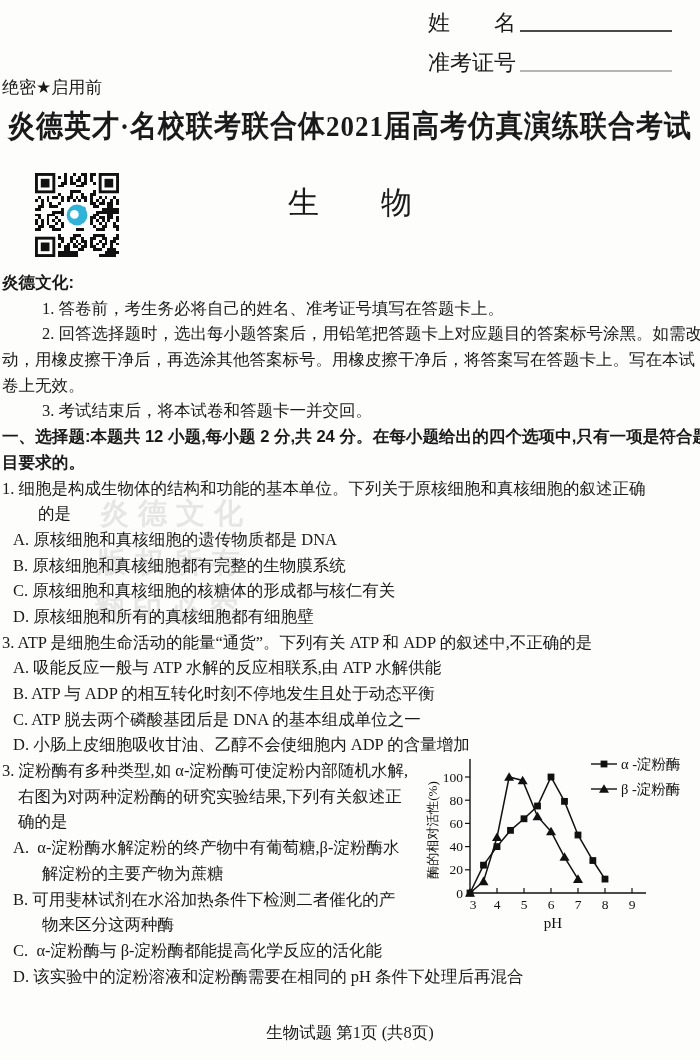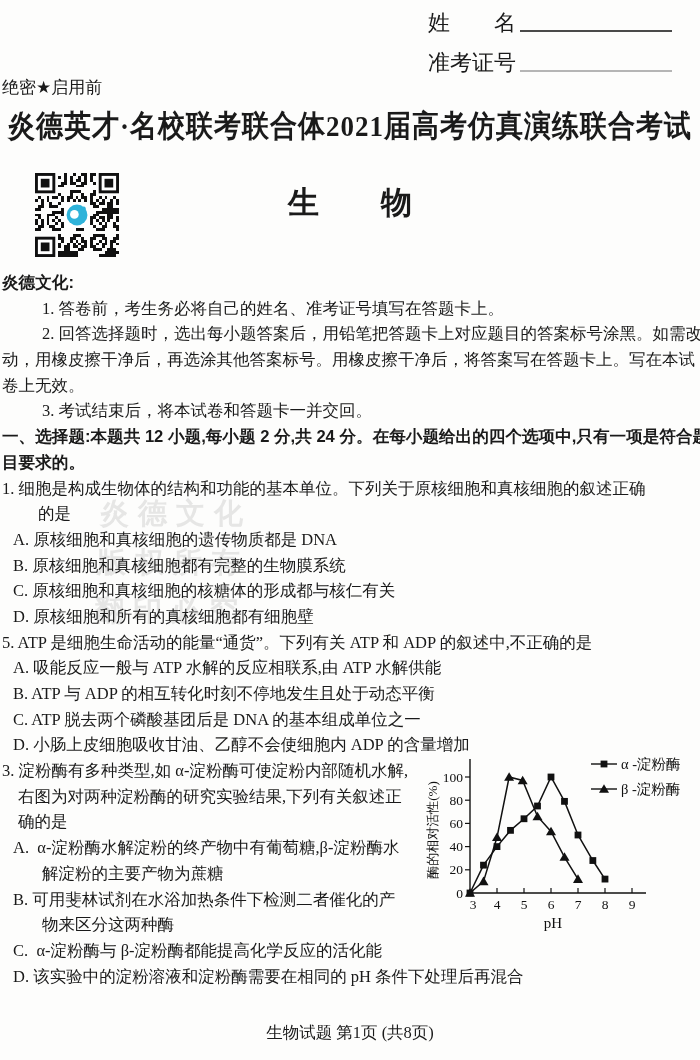--- a/index.html
+++ b/index.html
@@ -10,21 +10,21 @@
   .topfields{position:absolute;top:4px;left:428px;width:270px;}
   .frow{height:40px;font-size:22px;white-space:pre;}
   .frow .lbl{display:inline-block;vertical-align:bottom;}
   .blank1{display:inline-block;width:152px;border-bottom:2px solid #4a4a4a;height:26px;margin-left:4px;}
   .blank2{display:inline-block;width:152px;border-bottom:2px solid #b5b5b5;height:26px;margin-left:4px;}
 
   .secrecy{position:absolute;top:76px;left:2px;font-family:"Liberation Sans","DejaVu Sans",sans-serif;
            font-weight:normal;font-size:17px;}
   .maintitle{position:absolute;top:108px;left:0;width:700px;text-align:center;font-weight:900;
              font-size:27px;letter-spacing:1px;transform:scaleY(1.12);}
-  .subject{position:absolute;top:182px;left:0;width:700px;text-align:center;font-weight:bold;
+  .subject{position:absolute;top:182px;left:0;width:700px;text-align:center;font-weight:normal;
            font-size:31px;white-space:pre;}
   .qrbox{position:absolute;top:171px;left:35px;width:84px;height:88px;}
 
   .wm{position:absolute;color:rgba(110,110,110,0.16);font-family:"Liberation Sans",sans-serif;
       font-weight:bold;font-size:29px;letter-spacing:9px;white-space:pre;}
 
   .bodylines{position:absolute;top:270px;left:0;width:700px;}
   .line{height:25.7px;line-height:25.7px;font-size:16.5px;white-space:pre;}
   .line.bold{font-family:"Liberation Sans","DejaVu Sans",sans-serif;font-weight:bold;font-size:16.6px;}
   .ind0{padding-left:2px}.ind1{padding-left:42px}.ind2{padding-left:38px}
@@ -332,21 +332,21 @@
       <div class="line ind0">卷上无效。</div>
       <div class="line ind1">3. 考试结束后，将本试卷和答题卡一并交回。</div>
       <div class="line ind0 bold">一、选择题:本题共 12 小题,每小题 2 分,共 24 分。在每小题给出的四个选项中,只有一项是符合题</div>
       <div class="line ind0 bold">目要求的。</div>
       <div class="line ind0">1. 细胞是构成生物体的结构和功能的基本单位。下列关于原核细胞和真核细胞的叙述正确</div>
       <div class="line ind2">的是</div>
       <div class="line ind3">A. 原核细胞和真核细胞的遗传物质都是 DNA</div>
       <div class="line ind3">B. 原核细胞和真核细胞都有完整的生物膜系统</div>
       <div class="line ind3">C. 原核细胞和真核细胞的核糖体的形成都与核仁有关</div>
       <div class="line ind3">D. 原核细胞和所有的真核细胞都有细胞壁</div>
-      <div class="line ind0">5. ATP 是细胞生命活动的能量“通货”。下列有关 ATP 和 ADP 的叙述中,不正确的是</div>
+      <div class="line ind0">3. ATP 是细胞生命活动的能量“通货”。下列有关 ATP 和 ADP 的叙述中,不正确的是</div>
       <div class="line ind3">A. 吸能反应一般与 ATP 水解的反应相联系,由 ATP 水解供能</div>
       <div class="line ind3">B. ATP 与 ADP 的相互转化时刻不停地发生且处于动态平衡</div>
       <div class="line ind3">C. ATP 脱去两个磷酸基团后是 DNA 的基本组成单位之一</div>
       <div class="line ind3">D. 小肠上皮细胞吸收甘油、乙醇不会使细胞内 ADP 的含量增加</div>
       <div class="line ind0">3. 淀粉酶有多种类型,如 α-淀粉酶可使淀粉内部随机水解,</div>
       <div class="line ind5">右图为对两种淀粉酶的研究实验结果,下列有关叙述正</div>
       <div class="line ind5">确的是</div>
       <div class="line ind3">A.  α-淀粉酶水解淀粉的终产物中有葡萄糖,β-淀粉酶水</div>
       <div class="line ind4">解淀粉的主要产物为蔗糖</div>
       <div class="line ind3">B. 可用斐林试剂在水浴加热条件下检测二者催化的产</div>

